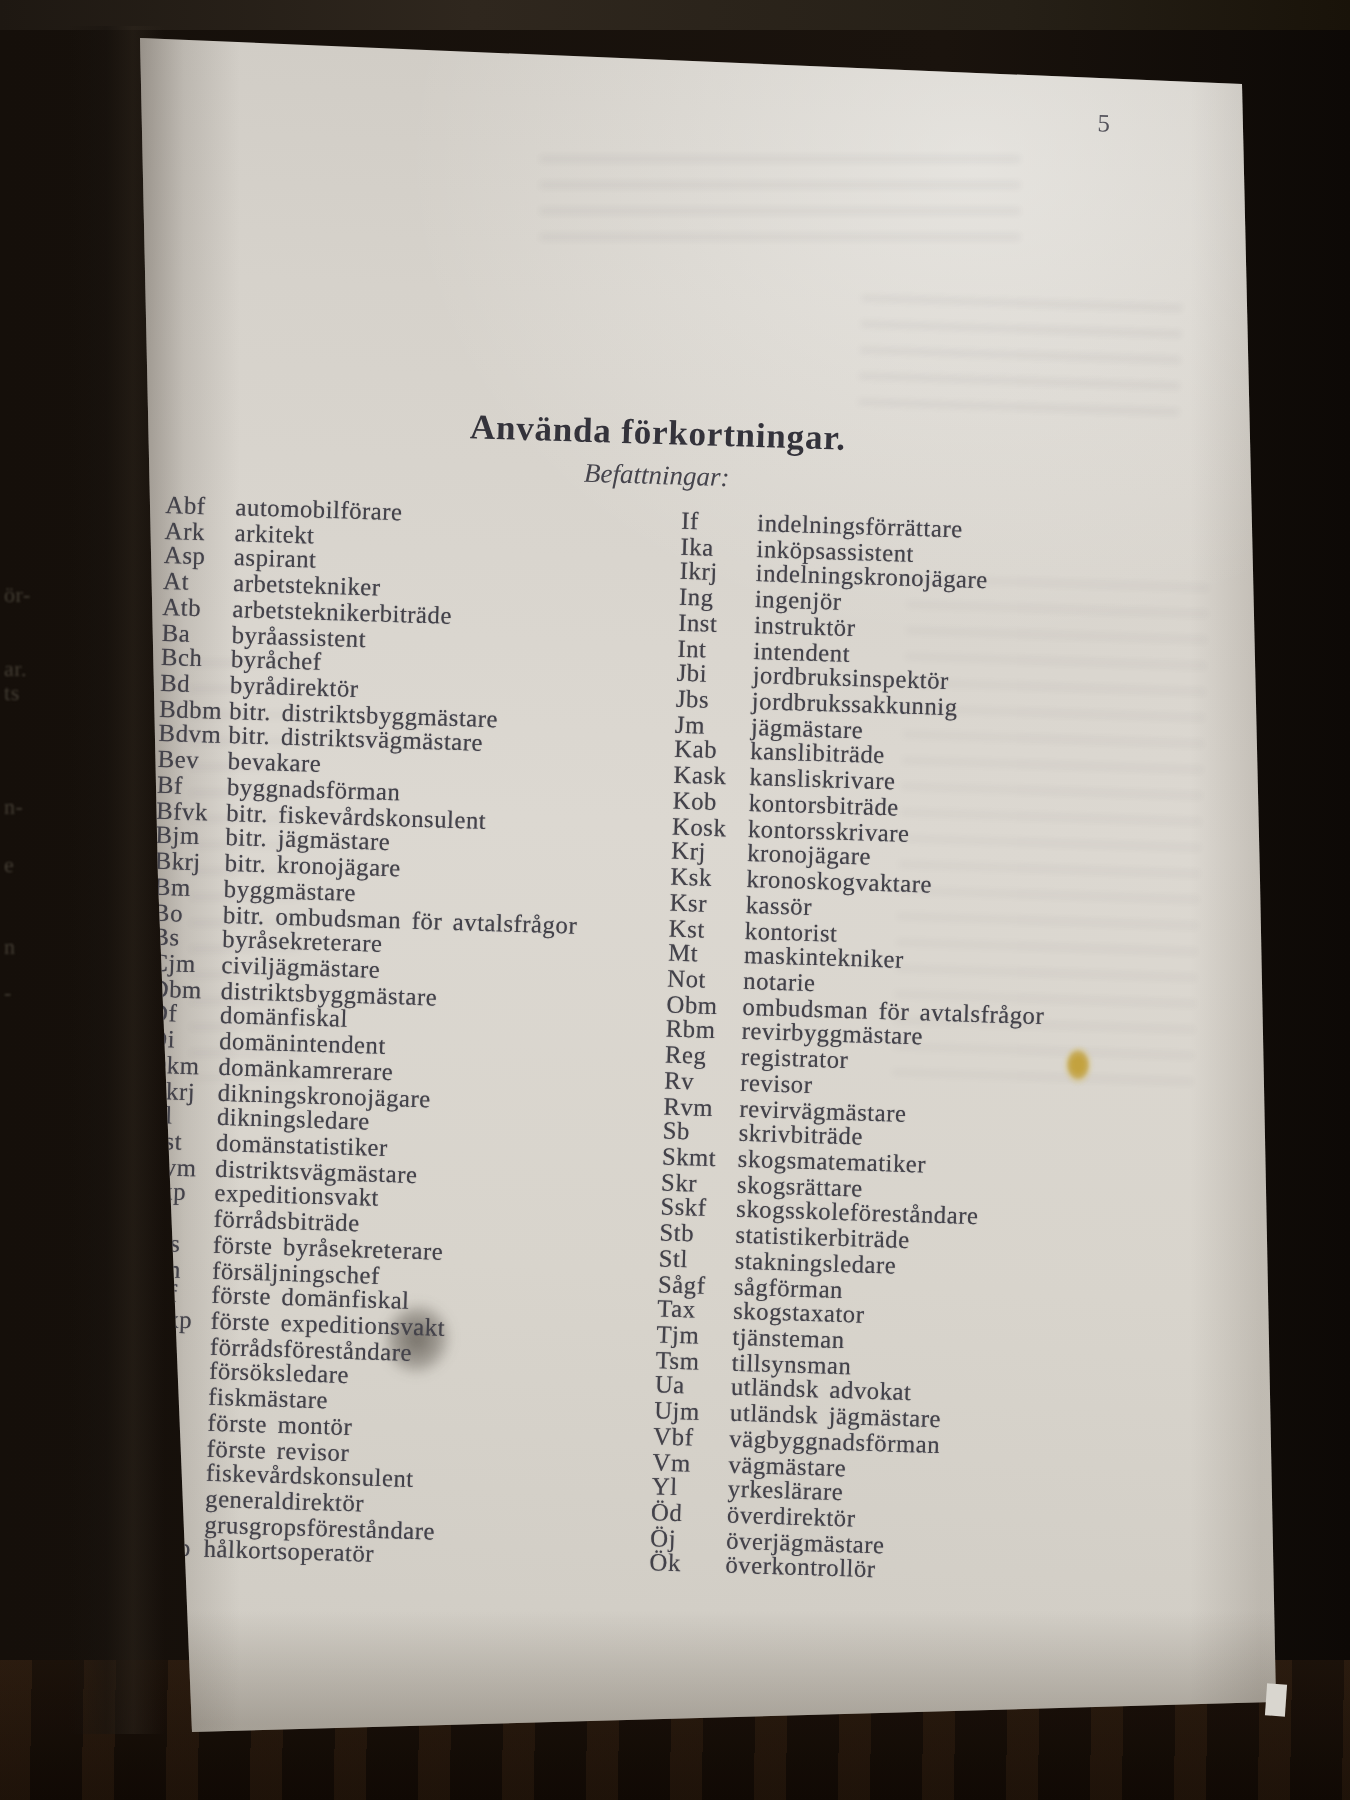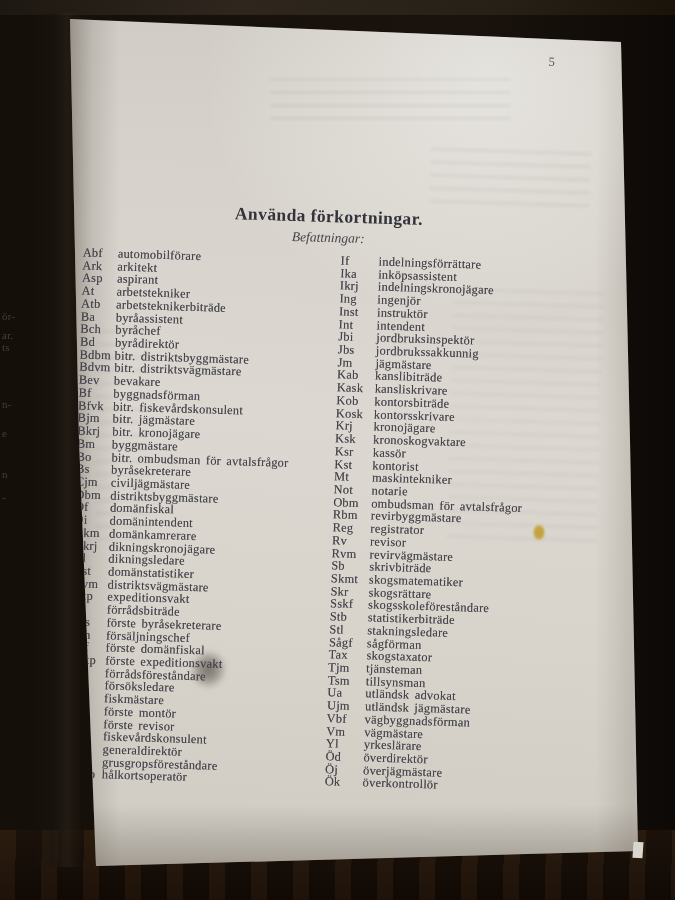--- a/index.html
+++ b/index.html
@@ -75,21 +75,21 @@
   .term{word-spacing:2px;}
 </style>
 </head>
 <body>
 
 <div class="scene">
   <div class="backdrop"></div>
   <div class="table-top"></div>
 
   <div class="facing" id="facing">
-      <span class="frag" style="top: 297px;">ör-</span>
+      <span class="frag" style="top: 279px;">ör-</span>
       <span class="frag" style="top: 316px;">ar.</span>
       <span class="frag" style="top: 328px;">ts</span>
       <span class="frag" style="top: 385px;">n-</span>
       <span class="frag" style="top: 414px;">e</span>
       <span class="frag" style="top: 455px;">n</span>
       <span class="frag" style="top: 478px;">-</span>
     </div>
   <div class="gutter"></div>
 
   <div class="page">

